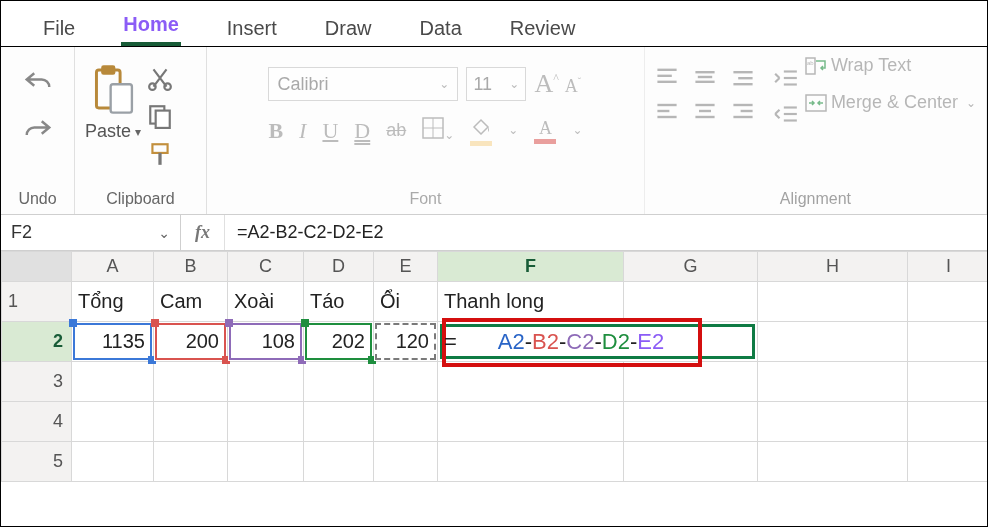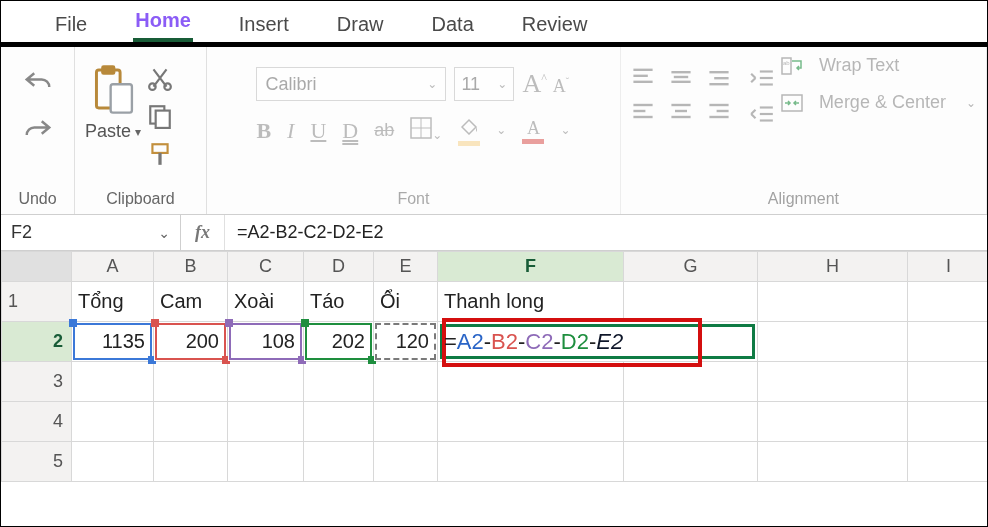--- a/index.html
+++ b/index.html
@@ -11,23 +11,23 @@
     height: 527px;
     overflow: hidden;
     position: relative;
     border: 1px solid #000;
   }
   
   .tab-row {
     display: flex;
     align-items: flex-end;
     gap: 44px;
-    padding: 8px 0 0 52px;
+    padding: 8px 0 0 40px;
     height: 46px;
-    border-bottom: 5px solid #000000;
+    border-bottom: 1px solid #000000;
   }
   .tab {
     font-size: 20px;
     color: #4a4a4a;
     padding: 6px 2px;
     cursor: pointer;
   }
   .tab.active {
     color: #8b5cf6;
     font-weight: 600;
@@ -91,21 +91,21 @@
   .fc-strip{height:5px;width:22px;background:#d9534f;}
   .bucket svg{width:20px;height:18px;}
   
   .align-group { min-width:240px; opacity:.6; }
   .align-rows { display:flex; gap:14px; padding-top:12px;}
   .align-grid { display:grid; grid-template-columns:repeat(3,28px); grid-template-rows:repeat(2,26px); gap:8px 10px;}
   .align-grid svg{width:24px;height:20px;color:#888;}
   .indent-col {display:flex; flex-direction:column; gap:10px;}
   .indent-col svg{width:26px;height:22px;color:#888;}
   .align-right{display:flex;flex-direction:column;gap:16px;padding-left:6px;}
-  .wrap-row{display:flex;align-items:center;gap:16px;color:#888;font-size:18px;}
+  .wrap-row{display:flex;align-items:center;gap:4px;color:#888;font-size:18px;}
   .wrap-row svg{width:22px;height:18px;}
   .merge-row .chev{font-size:12px;margin-left:4px;}
   
   .formula-bar {
     display:flex; align-items:center;
     height:36px; border-bottom:1px solid #cfcfcf;
     font-size:18px; color:#333;
   }
   .name-box { width:180px; height:100%; border-right:1px solid #cfcfcf; display:flex; align-items:center; justify-content:space-between; padding:0 10px;gap:40px;}
   .name-box .chev{font-size:14px;color:#666;}
@@ -137,25 +137,25 @@
   .ref .h-tl{top:-3px;left:-3px;} .ref .h-br{bottom:-3px;right:-3px;}
   .ref.a{--c:#3b78d8;} .ref.b{--c:#d9534f;} .ref.c{--c:#8e6bb8;} .ref.d{--c:#1e8e3e;}
   .ref.e{--c:#7a7a7a;}
   .ref.e::after{border-style:dashed;}
   
   .active-outer{position:relative;padding:0!important;}
   .active-green{position:absolute;top:2px;left:2px;right:2px;bottom:2px;border:3px solid #0f7b44;}
   .active-red{position:absolute;top:-4px;left:4px;width:260px;bottom:-6px;border:4px solid #d40f0f;}
   .formula-cell-text{position:relative;font-size:22px;font-family:sans-serif;text-align:left;color:#222;padding-left:6px;line-height:36px;}
   .formula-cell-text .eq{color:#222;}
-  .formula-cell-text .rA{color:#2a65c7;}
+  .formula-cell-text .rA{color:#2a65c7;margin-left:41px;}
   .formula-cell-text .rB{color:#d9534f;}
   .formula-cell-text .rC{color:#8e6bb8;}
   .formula-cell-text .rD{color:#1e8e3e;}
-  .formula-cell-text .rE{color:#0f172a;font-style:italic;}
+  .formula-cell-text .rE{color:#8b5cf6;}
   .formula-cell-text .op{color:#222;}
   
   col.rh{width:70px;} col.cA{width:82px;} col.cB{width:74px;} col.cC{width:76px;}
   col.cD{width:70px;} col.cE{width:64px;} col.cF{width:186px;} col.cG{width:134px;}
   col.cH{width:150px;} col.cI{width:82px;}
 </style>
 </head>
 <body>
 
 <div class="tab-row">

